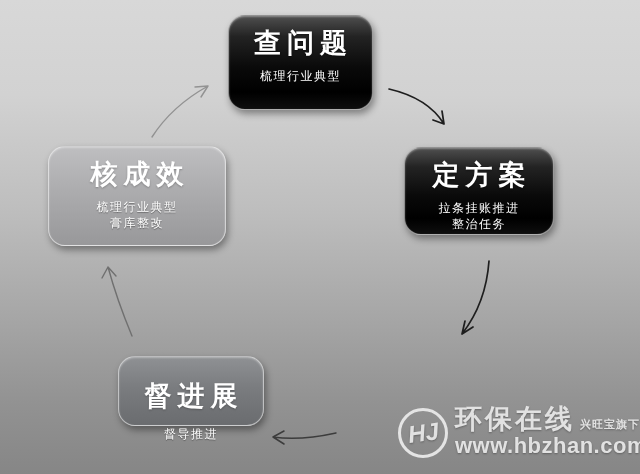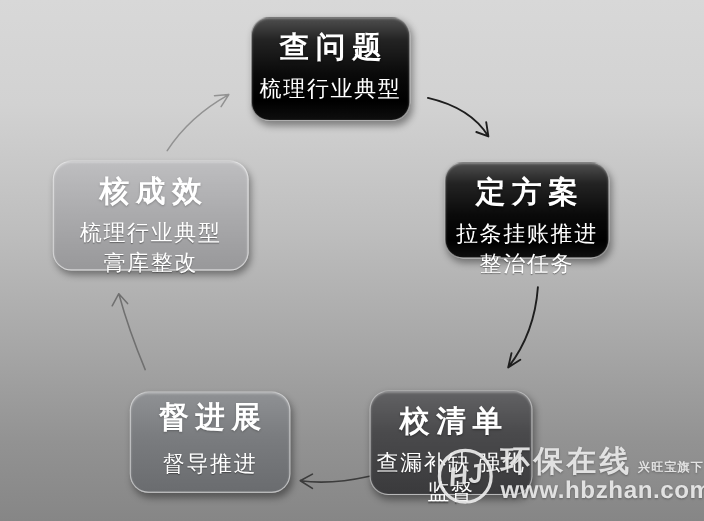--- a/index.html
+++ b/index.html
@@ -32,30 +32,30 @@
     letter-spacing:6px;
     text-indent:6px;
     line-height:1.25;
     text-shadow:0 1px 2px rgba(0,0,0,.45);
     white-space:nowrap;
   }
   .node--mid .node-title,.node--light .node-title{text-shadow:0 1px 2px rgba(0,0,0,.25);}
   .node-sub{
     display:block;
     margin-top:7px;
-    font-size:20px;
+    font-size:12px;
     letter-spacing:1.5px;
     line-height:1.35;
     text-shadow:0 1px 1px rgba(0,0,0,.4);
   }
   .node-sub span{display:block;white-space:nowrap;}
   #node-top          {left:228px;top:15px; width:145px;height:95px;}
   #node-right        {left:404px;top:147px;width:150px;height:88px;}
   #node-bottom-right {left:336px;top:355px;width:148px;height:95px;}
-  #node-bottom-left  {left:118px;top:356px;width:146px;height:92px;padding-top:6px;}
+  #node-bottom-left  {left:118px;top:356px;width:146px;height:70px;padding-top:23px;}
   #node-bottom-left .node-sub{margin-top:12px;}
   #node-left         {left:48px; top:146px;width:178px;height:100px;}
   
   .arrows{position:absolute;left:0;top:0;pointer-events:none;}
   
   .watermark{
     position:absolute;
     left:398px;top:405px;
     display:flex;
     align-items:flex-start;
@@ -111,27 +111,20 @@
   </div>
 
   <div id="node-right" class="node node--black">
     <span class="node-title">定方案</span>
     <span class="node-sub">
       <span>拉条挂账推进</span>
       <span>整治任务</span>
     </span>
   </div>
 
-  <div id="node-bottom-right" class="node node--dark">
-    <span class="node-title">校清单</span>
-    <span class="node-sub">
-      <span>查漏补缺 强化</span>
-      <span>监督</span>
-    </span>
-  </div>
 
   <div id="node-bottom-left" class="node node--mid">
     <span class="node-title">督进展</span>
     <span class="node-sub">
       <span>督导推进</span>
       <span></span>
     </span>
   </div>
 
   <div id="node-left" class="node node--light">

